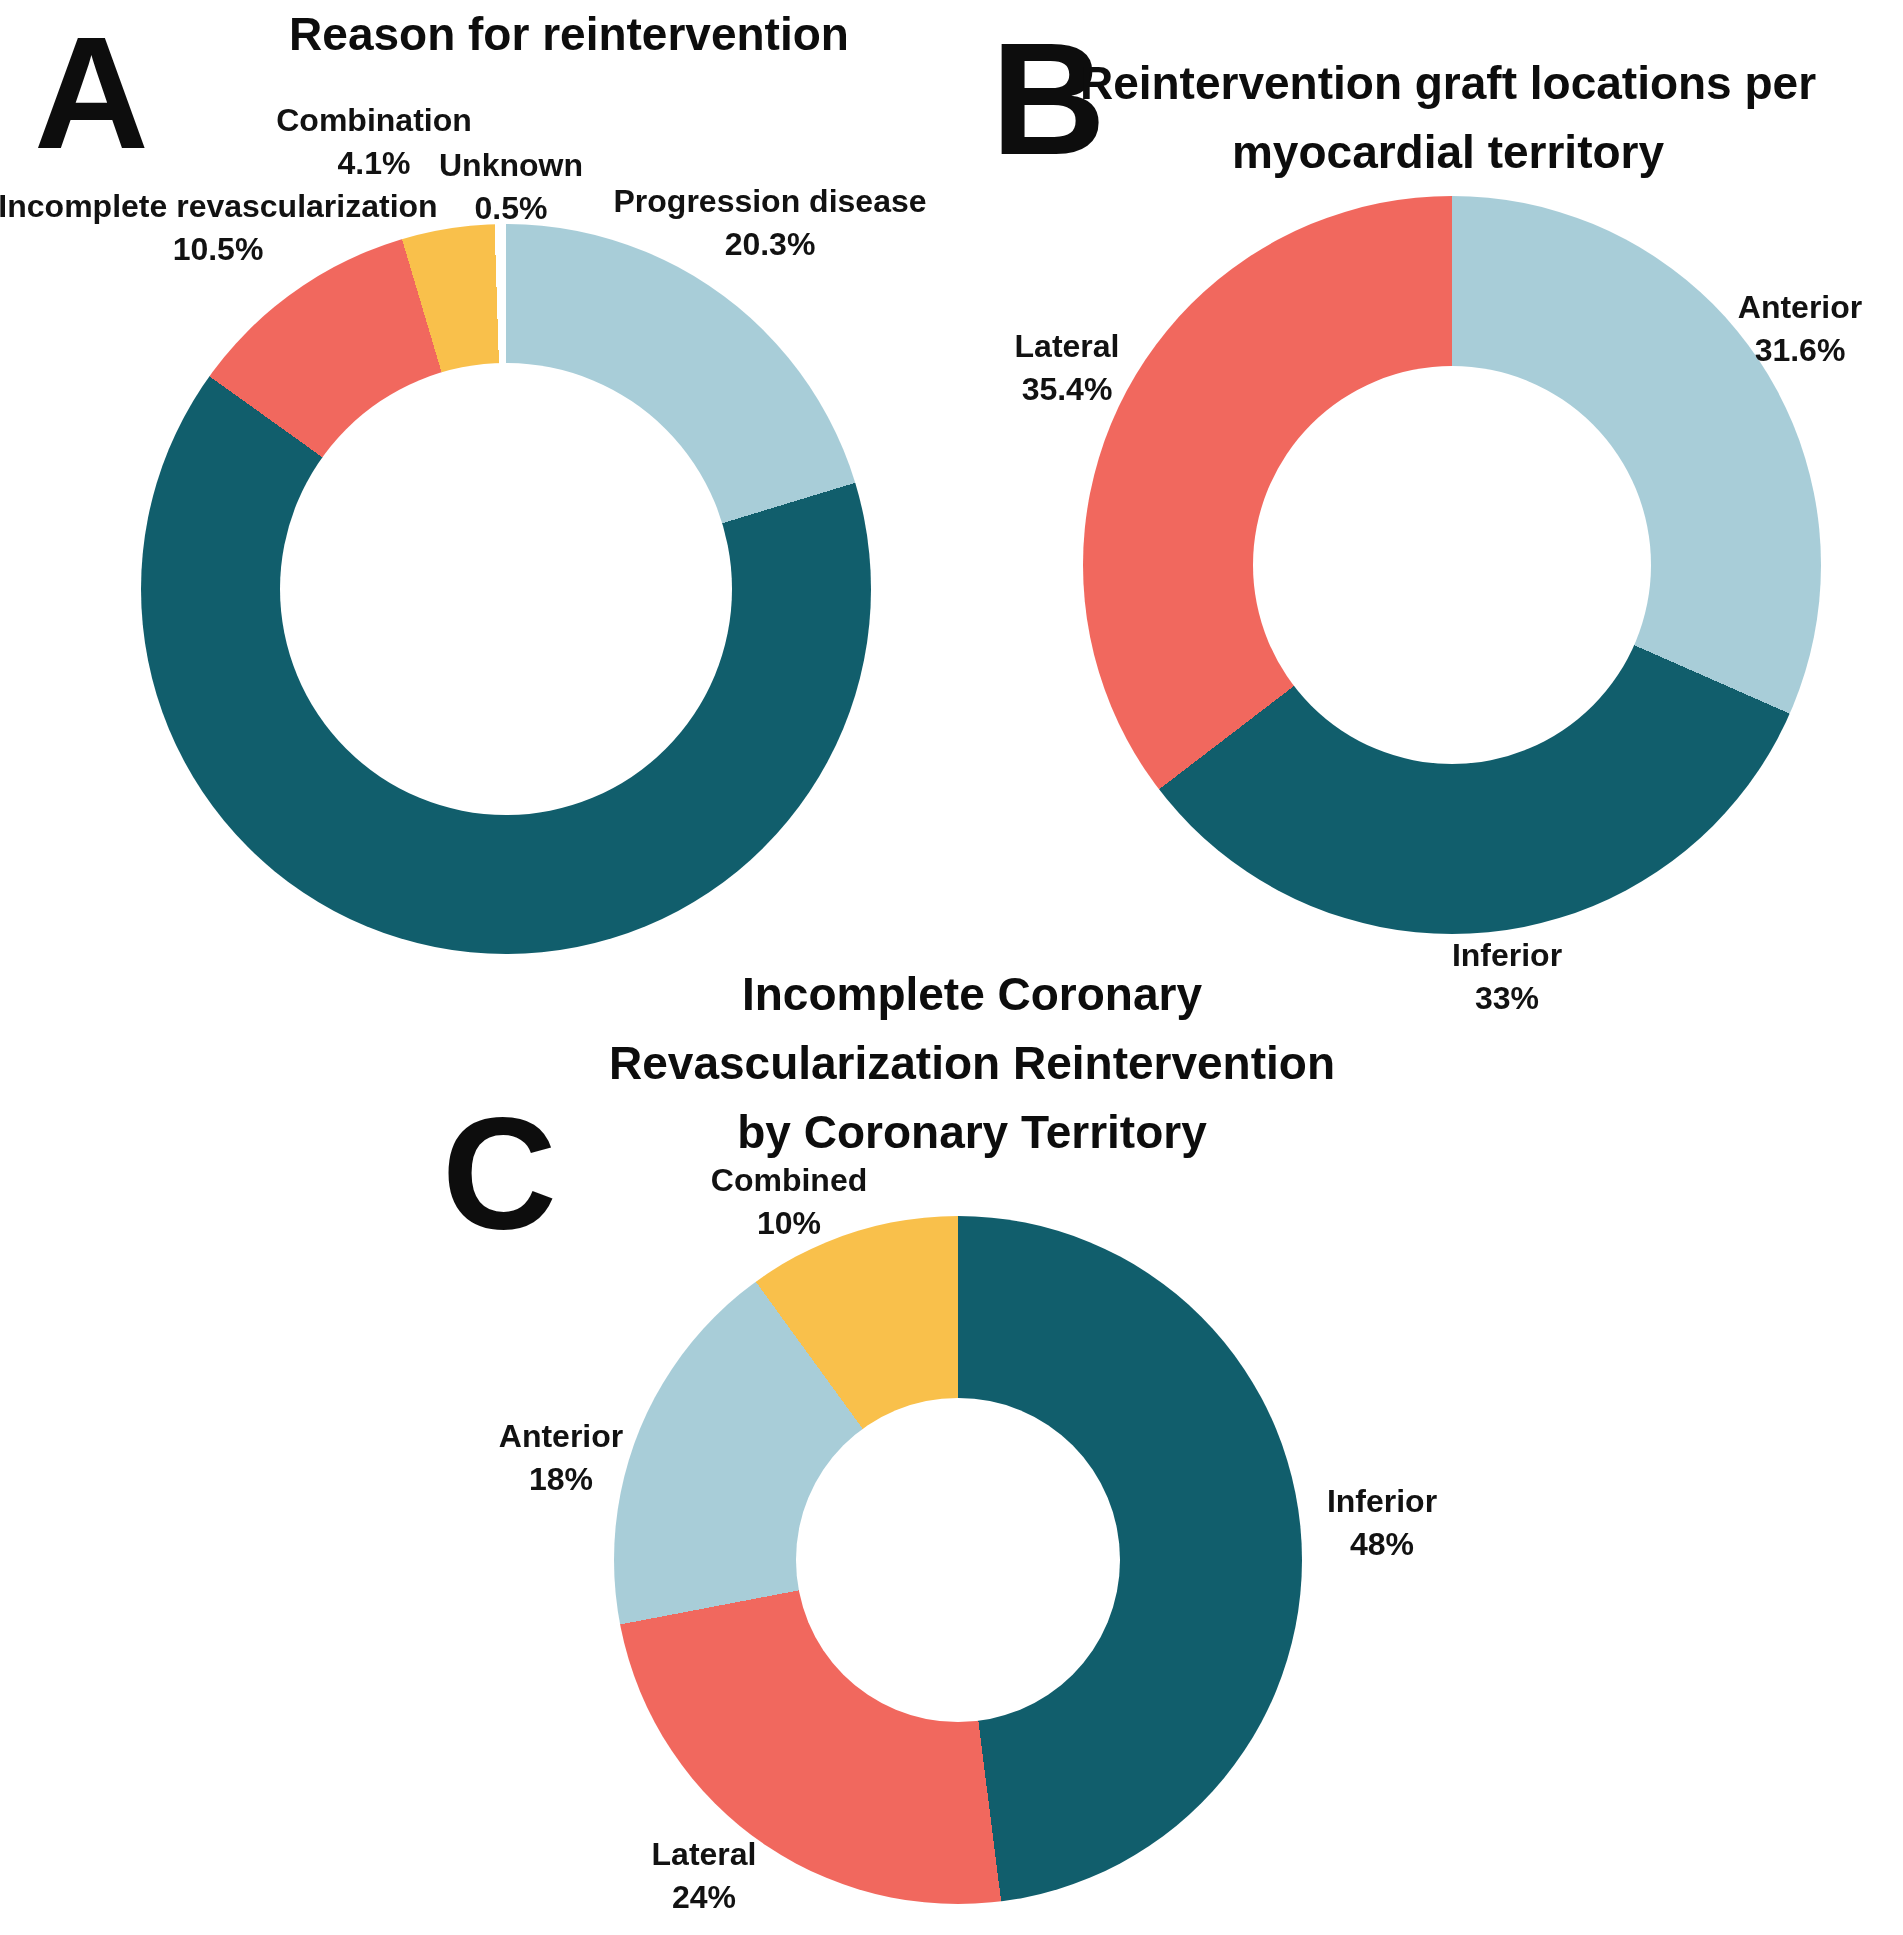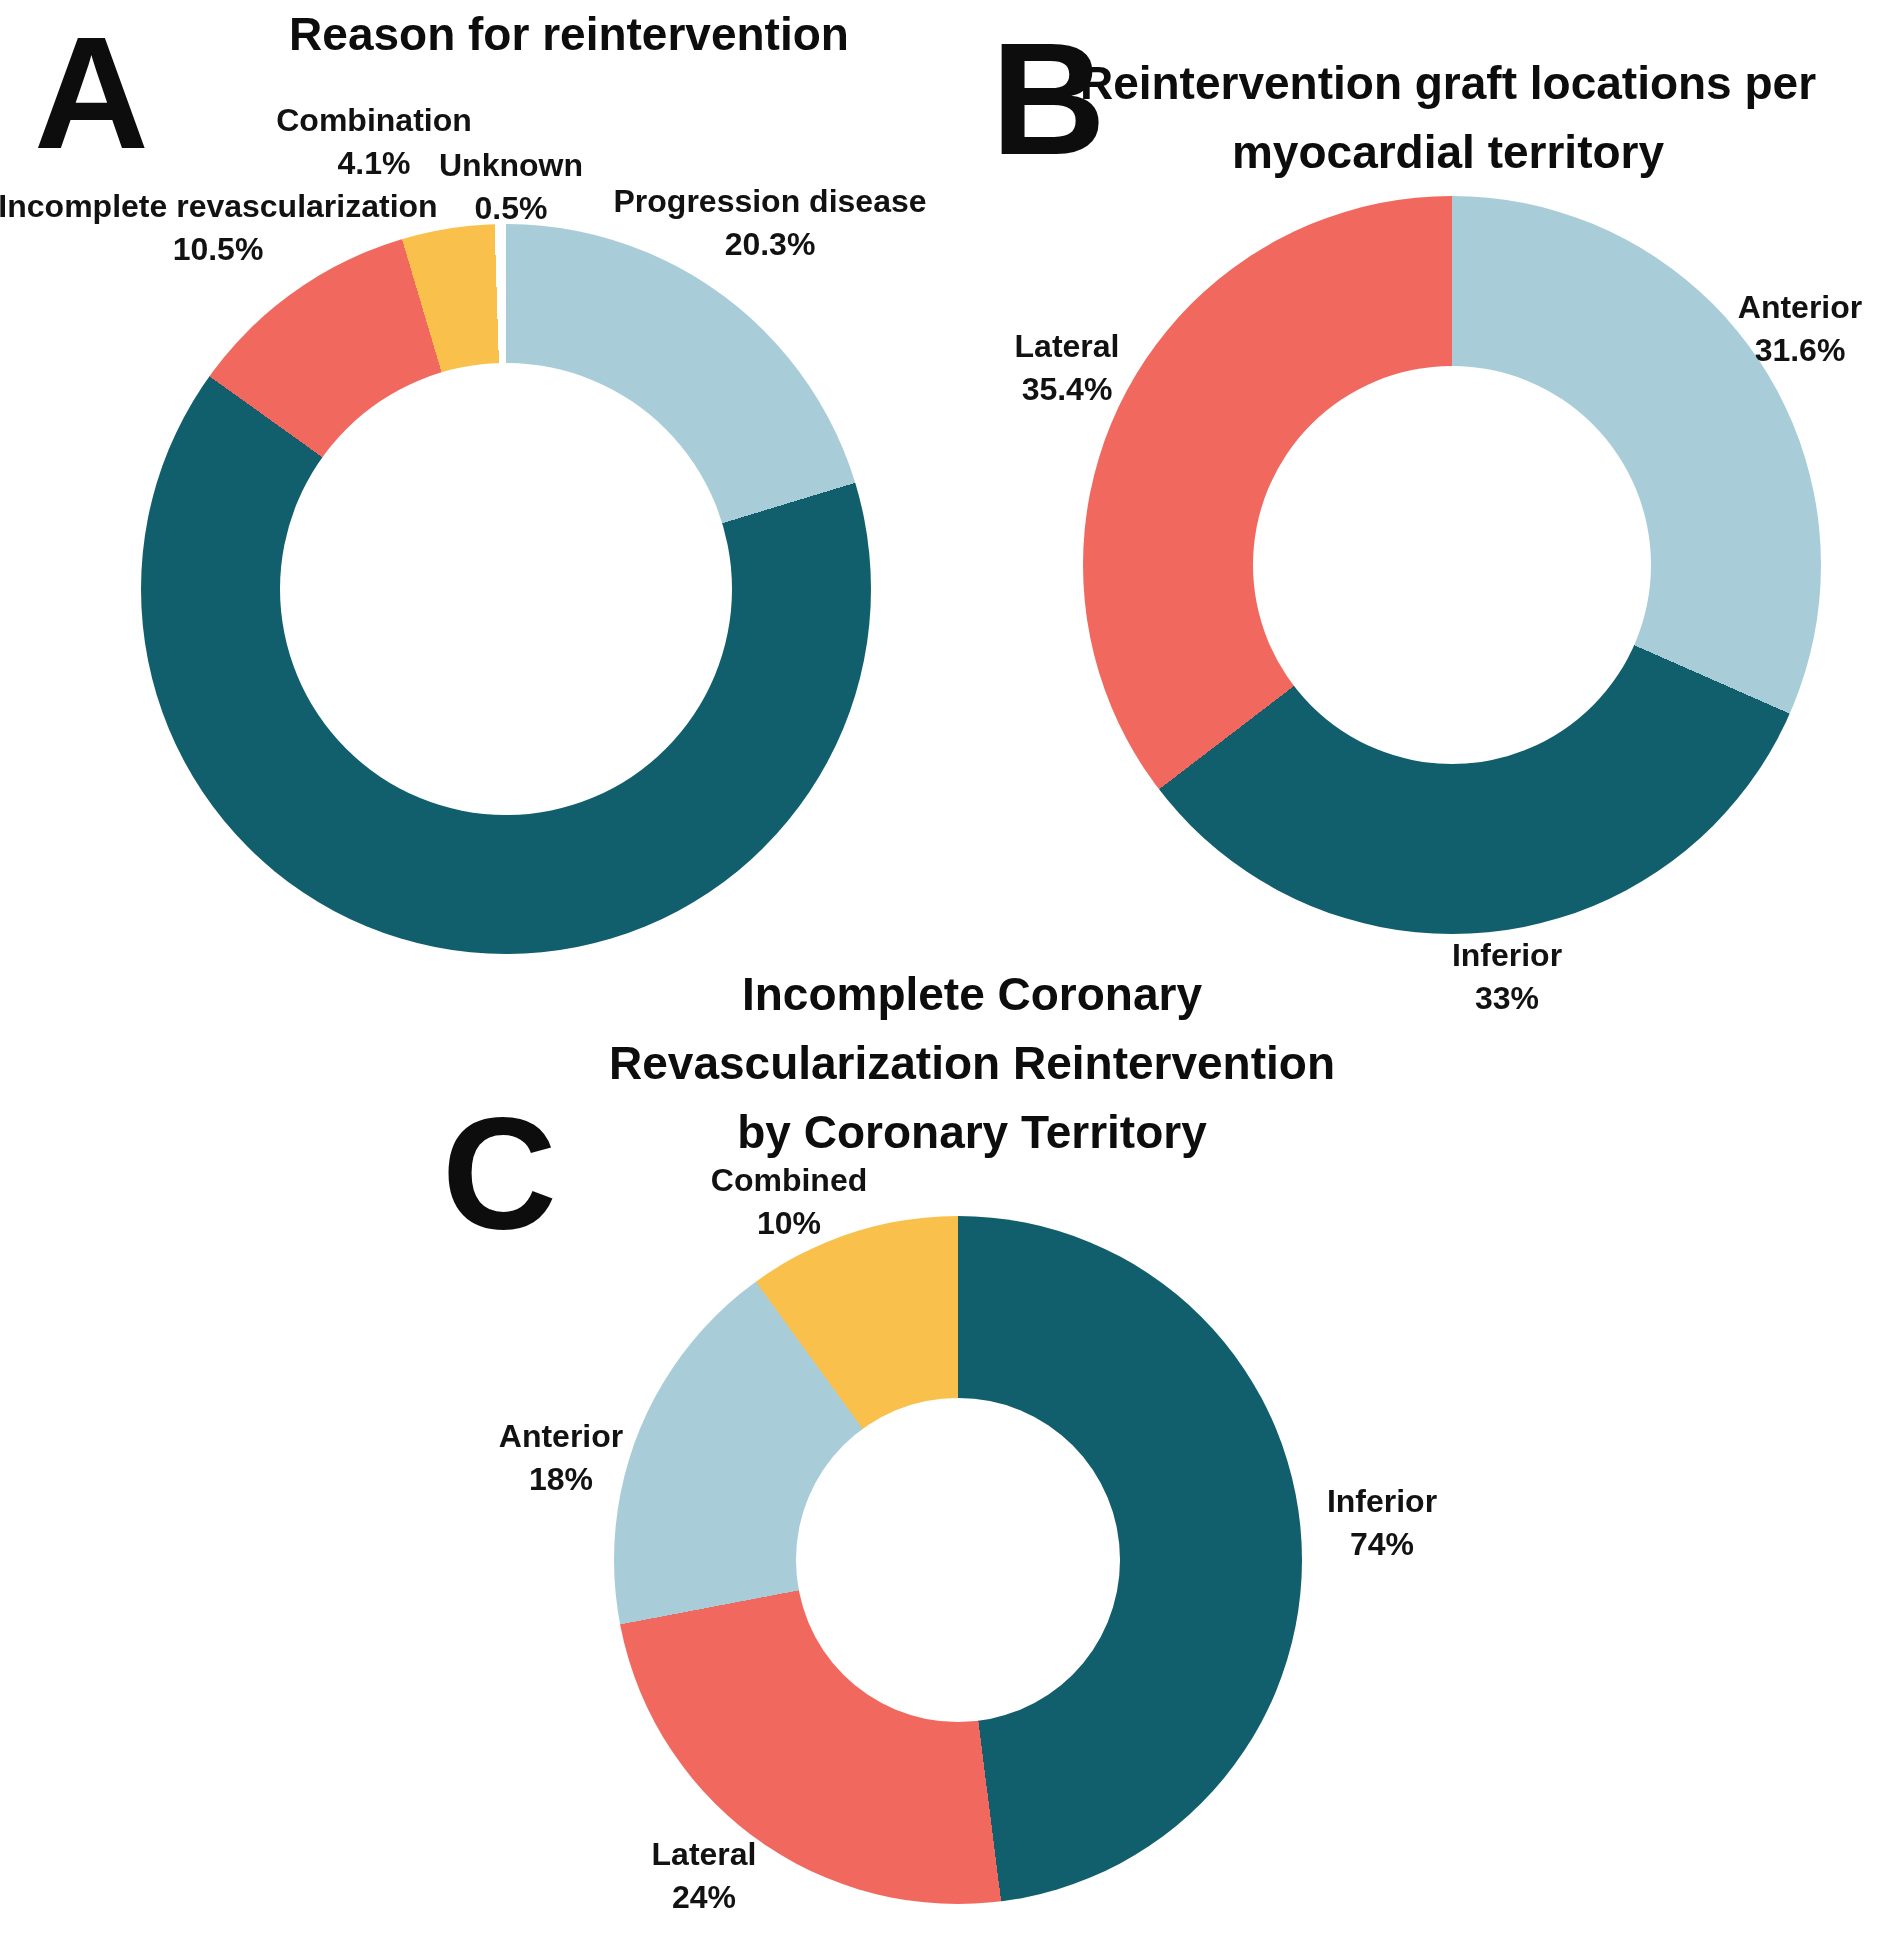--- a/index.html
+++ b/index.html
@@ -144,21 +144,21 @@
   <div class="lbl lC-combined">
     <div>Combined</div>
     <div>10%</div>
   </div>
   <div class="lbl lC-anterior">
     <div>Anterior</div>
     <div>18%</div>
   </div>
   <div class="lbl lC-inferior">
     <div>Inferior</div>
-    <div>74%</div>
+    <div>48%</div>
   </div>
   <div class="lbl lC-lateral">
     <div>Lateral</div>
     <div>24%</div>
   </div>
 
 </div>
 
 
 </body></html>

